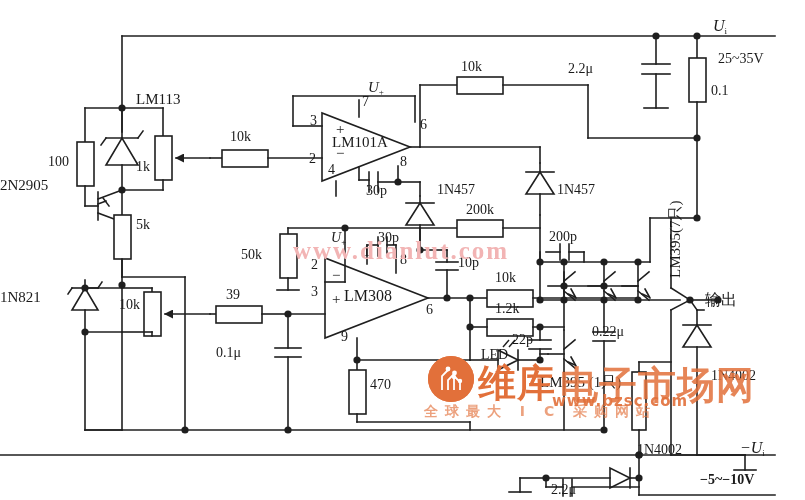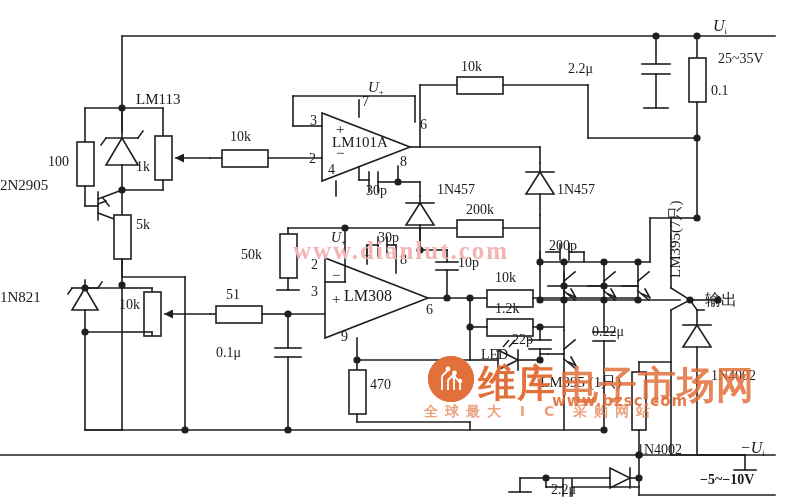--- a/index.html
+++ b/index.html
@@ -460,32 +460,32 @@
   <div class="lbl" style="left:332px;top:292px;font-size:15px;">+</div>
 
   <div class="lbl" style="left:48px;top:155px;">100</div>
   <div class="lbl" style="left:136px;top:160px;">1k</div>
   <div class="lbl" style="left:136px;top:218px;">5k</div>
   <div class="lbl" style="left:230px;top:130px;">10k</div>
   <div class="lbl" style="left:461px;top:60px;">10k</div>
   <div class="lbl" style="left:495px;top:271px;">10k</div>
   <div class="lbl" style="left:119px;top:298px;">10k</div>
   <div class="lbl" style="left:241px;top:248px;">50k</div>
-  <div class="lbl" style="left:226px;top:288px;">51</div>
+  <div class="lbl" style="left:226px;top:288px;">39</div>
   <div class="lbl" style="left:466px;top:203px;">200k</div>
   <div class="lbl" style="left:495px;top:302px;">1.2k</div>
   <div class="lbl" style="left:370px;top:378px;">470</div>
   <div class="lbl" style="left:711px;top:84px;">0.1</div>
 
   <div class="lbl" style="left:568px;top:62px;">2.2μ</div>
   <div class="lbl" style="left:551px;top:483px;">2.2μ</div>
   <div class="lbl" style="left:366px;top:184px;">30p</div>
   <div class="lbl" style="left:378px;top:231px;">30p</div>
   <div class="lbl" style="left:458px;top:256px;">10p</div>
-  <div class="lbl" style="left:549px;top:239px;">200p</div>
+  <div class="lbl" style="left:549px;top:230px;">200p</div>
   <div class="lbl" style="left:512px;top:333px;">22p</div>
   <div class="lbl" style="left:592px;top:325px;">0.22μ</div>
   <div class="lbl" style="left:216px;top:346px;">0.1μ</div>
 
   <div class="lbl" style="left:437px;top:183px;">1N457</div>
   <div class="lbl" style="left:557px;top:183px;">1N457</div>
   <div class="lbl" style="left:449px;top:348px;margin-left:32px;">LED</div>
   <div class="lbl" style="left:711px;top:369px;">1N4002</div>
   <div class="lbl" style="left:637px;top:443px;">1N4002</div>
   <div class="lbl cn" style="left:705px;top:292px;font-size:16px;text-align:center;">输出</div>

